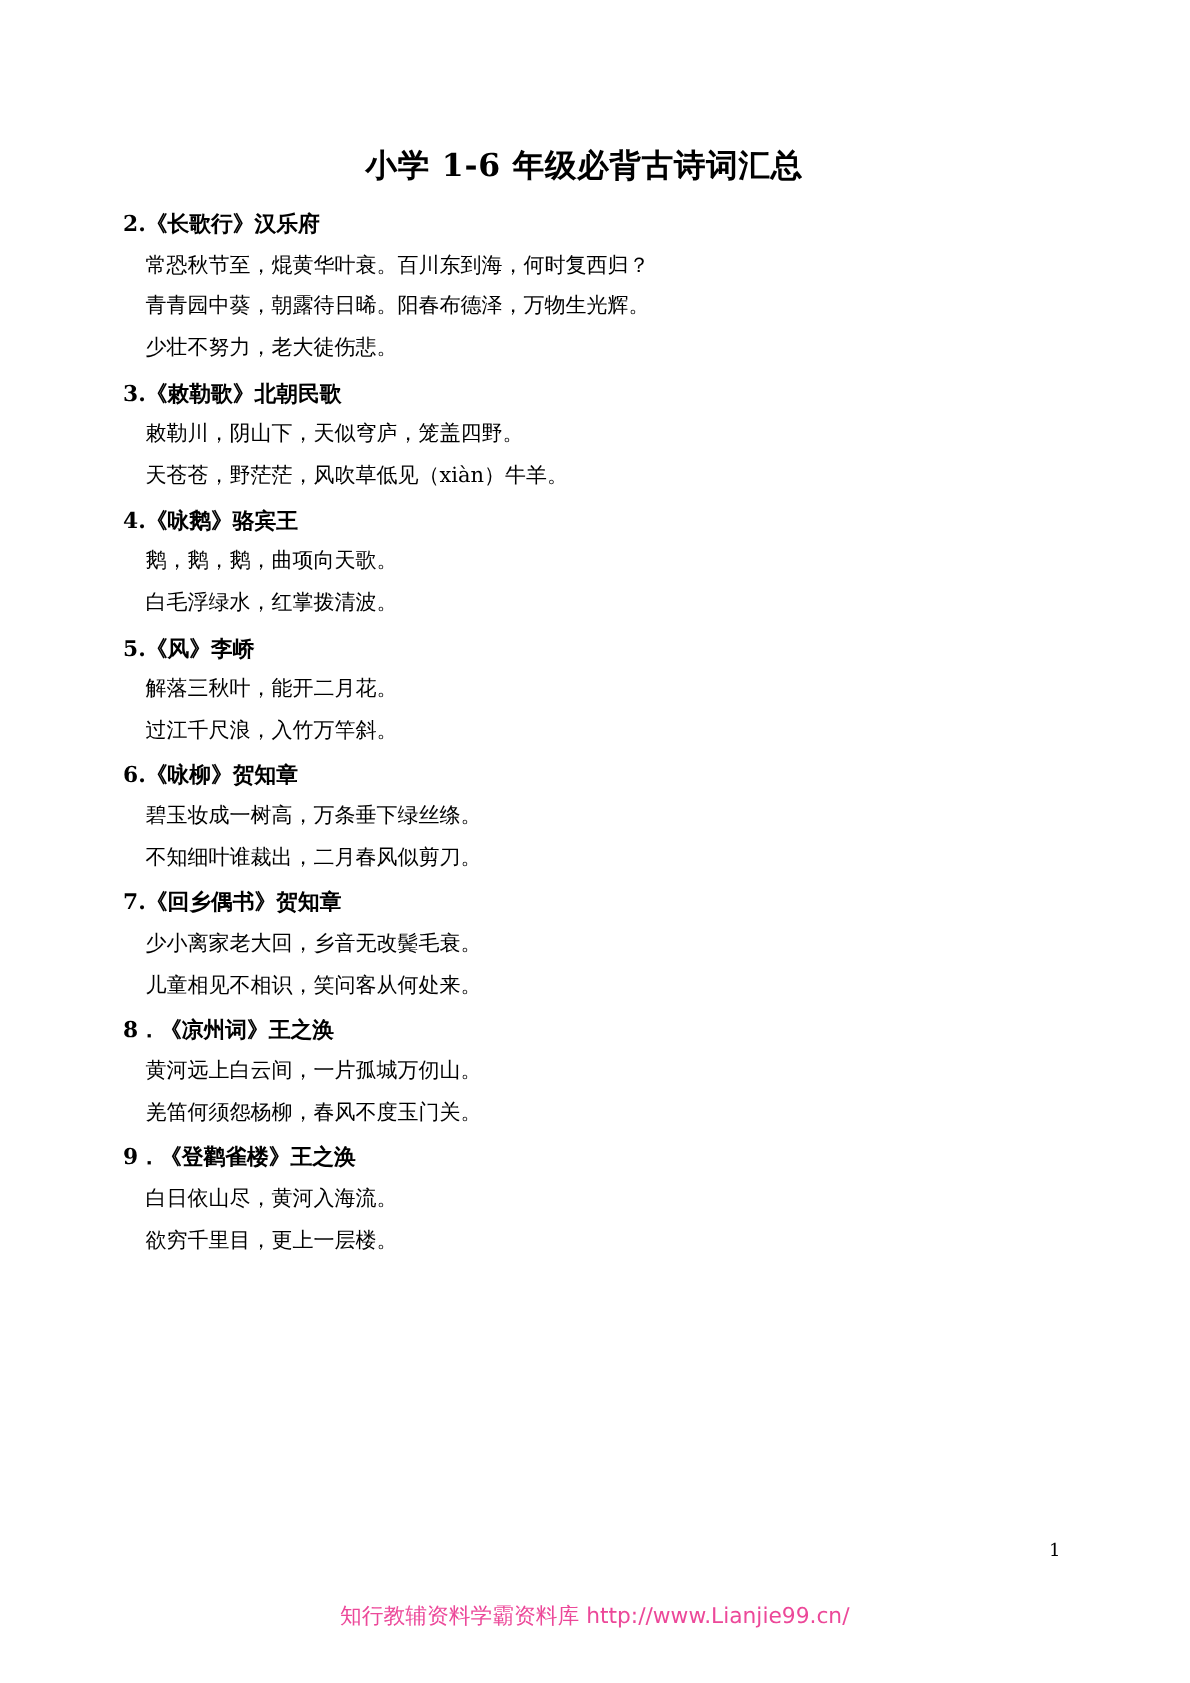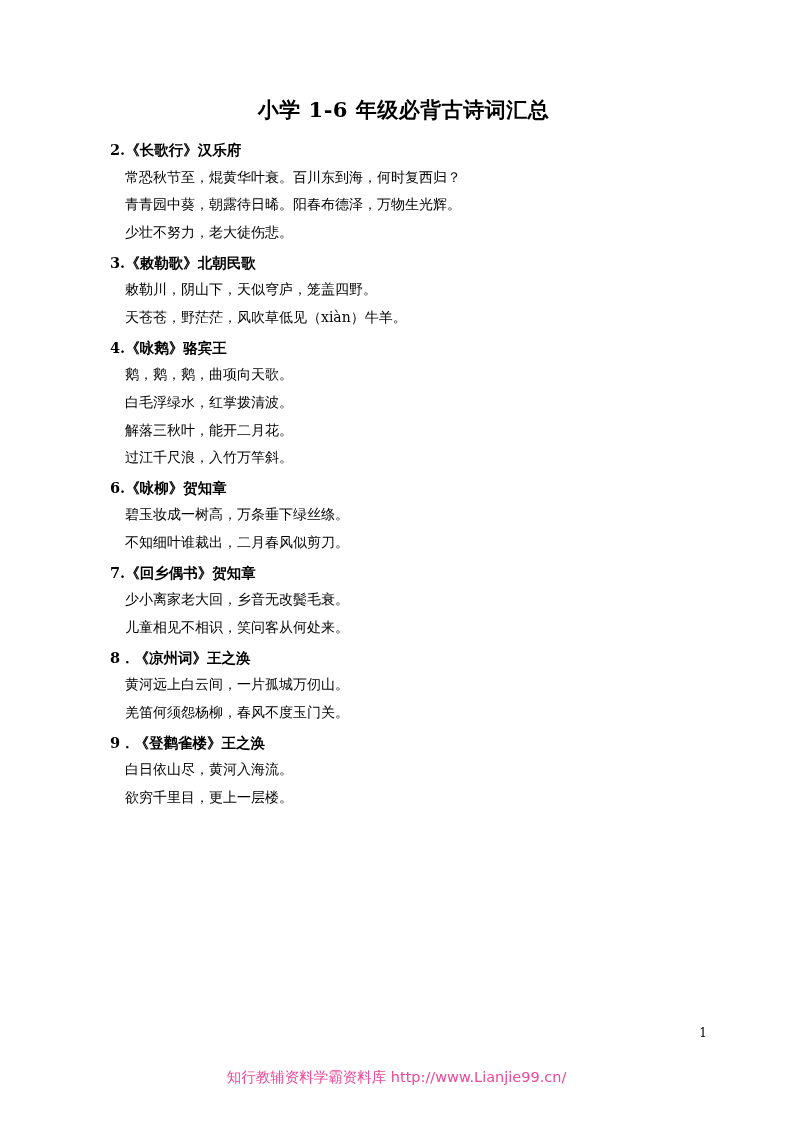--- a/index.html
+++ b/index.html
@@ -13,21 +13,21 @@
     font-family: "DejaVu Serif", "Liberation Serif", serif;
     color: #000000;
     position: relative;
     overflow: hidden;
   }
   .page {
     position: relative;
     width: 793px;
     height: 1122px;
     box-sizing: border-box;
-    padding: 96px 78px 0 92px;
+    padding: 96px 78px 0 64px;
   }
   .doc-title {
     text-align: center;
     font-size: 21px;
     font-weight: bold;
     letter-spacing: 0.5px;
     margin: 0 0 16px 0;
     font-family: "DejaVu Serif", "Liberation Serif", serif;
   }
   .entry {
@@ -84,20 +84,21 @@
     <div class="poem-line">天苍苍，野茫茫，风吹草低见（xiàn）牛羊。</div>
   </div>
 
   <div class="entry">
     <div class="entry-title">4.《咏鹅》骆宾王</div>
     <div class="poem-line">鹅，鹅，鹅，曲项向天歌。</div>
     <div class="poem-line">白毛浮绿水，红掌拨清波。</div>
   </div>
 
   <div class="entry">
+    <div class="entry-title">5.《风》李峤</div>
     <div class="poem-line">解落三秋叶，能开二月花。</div>
     <div class="poem-line">过江千尺浪，入竹万竿斜。</div>
   </div>
 
   <div class="entry">
     <div class="entry-title">6.《咏柳》贺知章</div>
     <div class="poem-line">碧玉妆成一树高，万条垂下绿丝绦。</div>
     <div class="poem-line">不知细叶谁裁出，二月春风似剪刀。</div>
   </div>
 

